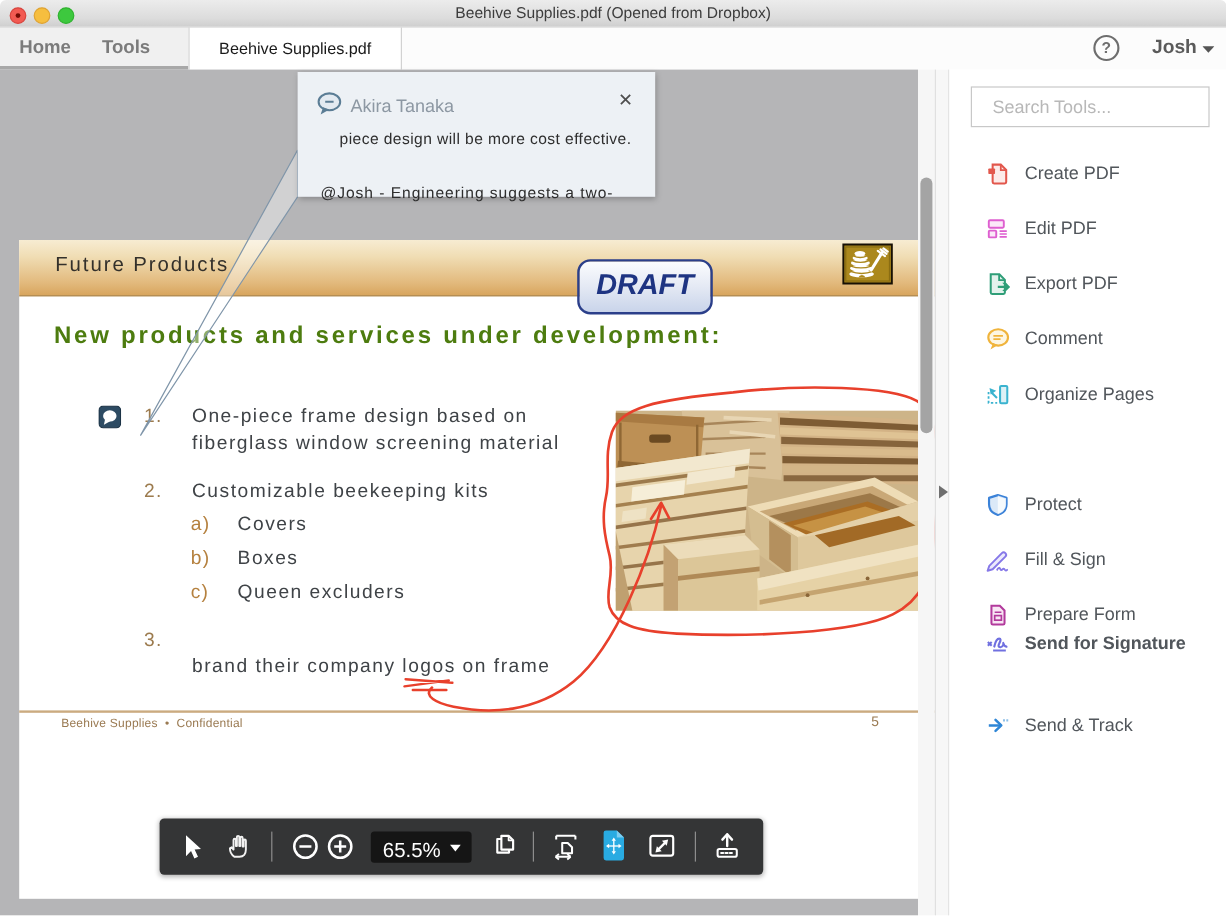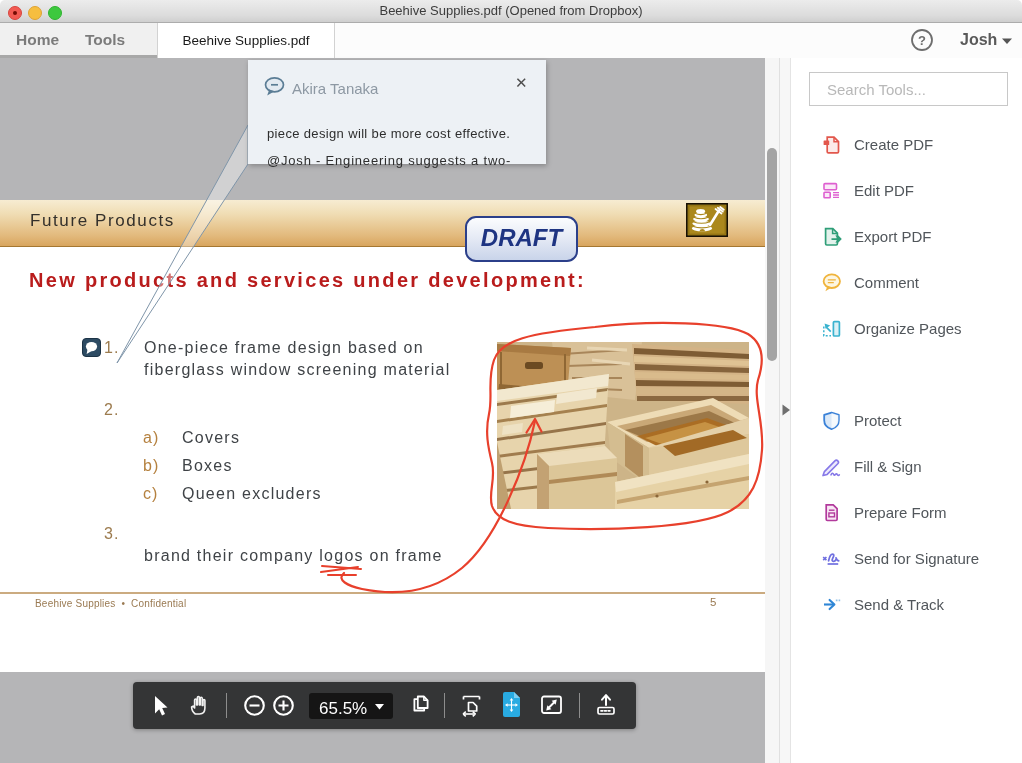--- a/index.html
+++ b/index.html
@@ -16,26 +16,26 @@
   #tab-active{position:absolute;left:157px;top:0;width:176px;height:35px;background:#fff;border-left:1px solid #d2d2d2;border-right:1px solid #d2d2d2;}
   .tabbtn{position:absolute;top:8px;font-size:15.5px;font-weight:bold;color:#7b7b7b;}
   #tabname{position:absolute;left:0;top:10px;width:176px;text-align:center;font-size:13.5px;color:#1a1a1a;}
   
   #docarea{left:0;top:58px;width:765px;height:705px;background:#b5b5b7;}
   #scrolltrack{left:765px;top:58px;width:14px;height:705px;background:#f6f6f6;}
   #scrollthumb{left:767px;top:148px;width:10px;height:213px;background:#a4a4a4;border-radius:5px;}
   #gutter{left:779px;top:58px;width:11px;height:705px;background:#f7f7f7;border-left:1px solid #e0e0e0;}
   #panel{left:790px;top:58px;width:232px;height:705px;background:#fff;border-left:1px solid #e4e4e4;}
   
-  #slide{left:0;top:200px;width:765px;height:472px;background:#fff;}
+  #slide{left:16px;top:200px;width:765px;height:549px;background:#fff;}
   #tanbar{left:0;top:0;width:765px;height:46px;background:linear-gradient(180deg,#f7ecd2 0%,#f0ddb4 30%,#e2b97c 78%,#d8a55e 100%);border-bottom:1px solid #a57731;}
   #futprod{left:30px;top:11px;font-size:17px;letter-spacing:1.6px;color:#33302b;}
   #draft{left:465px;top:16px;width:109px;height:42px;border:2px solid #2b3f8a;border-radius:11px;background:linear-gradient(180deg,#fbfcfe,#e4e9f4 50%,#c9d4ea);text-align:center;}
   #draft span{display:inline-block;margin-top:6px;font-size:24px;font-weight:bold;font-style:italic;color:#1e3482;}
-  #heading{left:29px;top:69px;font-size:20px;letter-spacing:2.3px;font-weight:bold;color:#b91c1c;text-align:right;}
+  #heading{left:29px;top:69px;font-size:20px;letter-spacing:2.3px;font-weight:bold;color:#4d7c0f;text-align:right;}
   .li{position:absolute;font-size:16px;letter-spacing:1.25px;color:#3f4347;white-space:nowrap;}
   .num{position:absolute;font-size:16px;letter-spacing:1px;color:#9c7b4e;}
   .abc{position:absolute;font-size:16px;letter-spacing:1px;color:#b5813f;}
   .hl{background:#f8ee53;padding:2px 3px 3px 2px;margin-left:-2px;}
   #footline{left:0;top:392px;width:765px;height:2px;background:#cbab80;}
   #foottext{left:35px;top:398px;font-size:10px;letter-spacing:0.2px;color:#9a7a52;}
   #pagenum{left:710px;top:396px;font-size:11.5px;color:#9a7a52;}
   
   #popup{left:248px;top:60px;width:298px;height:104px;background:#edf1f5;box-shadow:1px 2px 5px rgba(0,0,0,0.25);}
   #popname{position:absolute;left:44px;top:20px;font-size:15px;color:#8d98a3;}
@@ -105,20 +105,21 @@
       <g stroke="#fff" stroke-linecap="round">
         <path d="M33 7.5 L24 22" stroke-width="2.6"></path>
         <path d="M29.5 6 l6 4.5 M31.8 4.8 l5 3.8 M34.2 4 l3.6 2.7" stroke-width="1.8"></path>
       </g>
     </svg>
     <div class="abs" id="heading">New products and services under development:</div>
     <div class="num" style="left:104px;top:139px;">1.</div>
     <div class="li" style="left:144px;top:139px;">One-piece frame design based on</div>
     <div class="li" style="left:144px;top:161px;">fiberglass window screening material</div>
     <div class="num" style="left:104px;top:201px;">2.</div>
+    <div class="li" style="left:144px;top:201px;">Customizable beekeeping kits</div>
     <div class="abc" style="left:143px;top:229px;">a)</div>
     <div class="li" style="left:182px;top:229px;">Covers</div>
     <div class="abc" style="left:143px;top:257px;">b)</div>
     <div class="li" style="left:182px;top:257px;">Boxes</div>
     <div class="abc" style="left:143px;top:285px;">c)</div>
     <div class="li" style="left:182px;top:285px;">Queen excluders</div>
     <div class="num" style="left:104px;top:325px;">3.</div>
     <div class="li" style="left:144px;top:347px;">brand their company logos on frame</div>
     <div class="abs" id="footline"></div>
     <div class="abs" id="foottext">Beehive Supplies&nbsp;&nbsp;•&nbsp;&nbsp;Confidential</div>
@@ -204,21 +205,21 @@
   </svg>
   <div class="abs" id="popup">
     <svg style="position:absolute;left:15px;top:16px;" width="23" height="21" viewBox="0 0 23 21">
       <ellipse cx="11.5" cy="8.8" rx="9" ry="7" fill="#e3eaf1" stroke="#5b7d95" stroke-width="1.7"></ellipse>
       <polygon points="6.2,13.4 4.2,19.4 11.5,15.2" fill="#5b7d95"></polygon>
       <path d="M8 8.8 h7" stroke="#5b7d95" stroke-width="1.7"></path>
     </svg>
     <div id="popname">Akira Tanaka</div>
     <div id="popx">✕</div>
     <div class="popbody" style="top:49px;letter-spacing:0.8px;margin-top:44px;">@Josh - Engineering suggests a two-</div>
-    <div class="popbody" style="top:66px;letter-spacing:0.35px;">piece design will be more cost effective.</div>
+    <div class="popbody" style="top:48px;letter-spacing:0.35px;margin-left:16px;">piece design will be more cost effective.</div>
   </div>
   <div class="abs" id="toolbar">
     <svg style="position:absolute;left:15px;top:11px;" width="24" height="26" viewBox="0 0 24 26">
         <path d="M7 3 L7 20.5 L11.2 16.2 L14 22.5 L17 21 L14.2 15 L19.5 14.5 Z" fill="#fff"></path>
       </svg>
     <svg style="position:absolute;left:54px;top:10px;" width="24" height="26" viewBox="0 0 24 26" fill="none" stroke="#f2f2f2" stroke-width="1.6" stroke-linecap="round" stroke-linejoin="round">
         <path d="M8.3 22 C6 20.2 4.6 17.5 4.6 15 L6.1 14.1 7.6 16 7.6 8 C7.6 6.6 9.6 6.6 9.6 8 L9.6 13 10.4 13 10.4 5.6 C10.4 4.2 12.4 4.2 12.4 5.6 L12.4 13 13.2 13 13.2 6.3 C13.2 4.9 15.2 4.9 15.2 6.3 L15.2 13.4 16 13.4 16 8.6 C16 7.3 17.9 7.3 17.9 8.6 L17.9 16 C17.9 19.5 16 22 12.6 22 Z"></path>
       </svg>
     <div class="tsep" style="left:93px;"></div>
     <svg style="position:absolute;left:109px;top:11px;" width="25" height="25" viewBox="0 0 25 25" fill="none" stroke="#fff" stroke-width="2.1">
@@ -341,21 +342,21 @@
       <span>Fill &amp; Sign</span>
     </div>
     <div class="prow" style="top:444px;">
       <svg width="21" height="21" viewBox="0 0 21 21" fill="none">
           <path d="M5.2 2.8 h7 l3.9 3.9 v10.6 a1.2 1.2 0 0 1 -1.2 1.2 H6.4 a1.2 1.2 0 0 1 -1.2 -1.2 z" fill="#f8e6f4" stroke="#b23a9c" stroke-width="1.7"></path>
           <rect x="7.9" y="11" width="5.6" height="3.8" stroke="#b23a9c" stroke-width="1.4"></rect>
           <path d="M7.9 8.2 h5.6" stroke="#b23a9c" stroke-width="1.4"></path>
         </svg>
       <span>Prepare Form</span>
     </div>
-    <div class="prow" style="top:490px;">
+    <div class="prow" style="top:468px;font-weight:bold;">
       <svg width="21" height="21" viewBox="0 0 21 21" fill="none" stroke="#7070e0">
           <path d="M2.2 9 l3.2 3.2 M2.2 12.2 l3.2 -3.2" stroke-width="1.7"></path>
           <path d="M7.6 12.8 q1.4 -6.6 4 -6.6 q2.2 0 0.3 3.7 q-1.9 3.7 0.9 3.5 q1.5 -0.1 2.3 -2" stroke-width="1.8" stroke-linecap="round"></path>
           <path d="M15 9.8 q0.7 2.7 2.7 3.1" stroke-width="1.8" stroke-linecap="round"></path>
           <path d="M6.6 16 h10.6" stroke-width="1.7"></path>
         </svg>
       <span>Send for Signature</span>
     </div>
     <div class="prow" style="top:536px;">
       <svg width="21" height="21" viewBox="0 0 21 21" fill="none">

